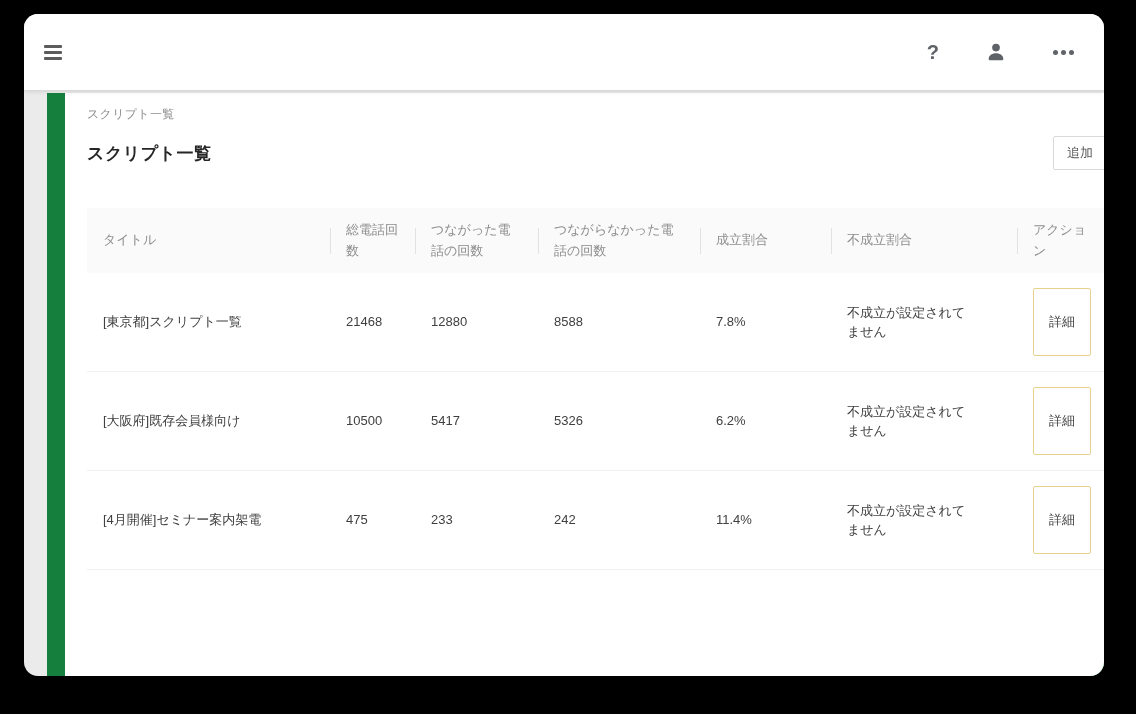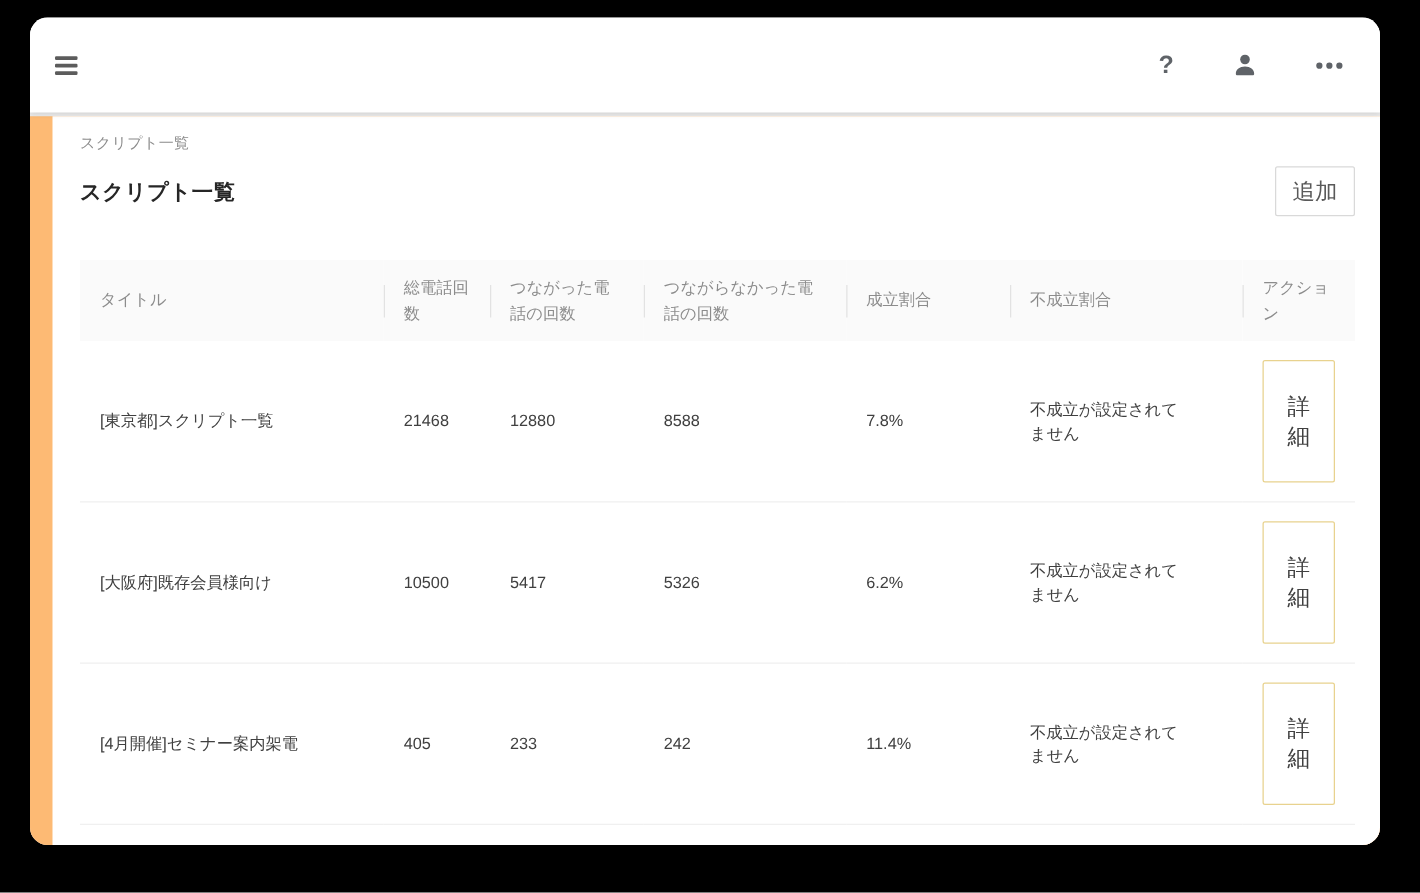--- a/index.html
+++ b/index.html
@@ -34,41 +34,41 @@
   }
   .topbar-spacer { flex: 1; }
   .topbar-icon {
     color: #5f6368; cursor: pointer;
     margin-left: 46px; display: flex; align-items: center; justify-content: center;
   }
   .help-glyph { font-size: 20px; font-weight: 700; }
   .dots { display: flex; gap: 3px; }
   .dots i { width: 5px; height: 5px; border-radius: 50%; background: #5f6368; display: block; }
   
-  .content { height: 586px; background: #fdba74; }
+  .content { height: 586px; background: #15803d; margin-left: 23px; }
   .panel {
     margin-left: 18px; margin-top: 3px;
     width: 1062px; height: 583px;
     background: #fff;
     padding: 13px 20px 0 22px;
   }
   .breadcrumb {
     font-size: 12px; color: #8c8c8c; cursor: pointer;
     letter-spacing: .3px;
   }
   .title-row {
     display: flex; align-items: center; justify-content: space-between;
     margin-top: 13px; height: 34px;
   }
   .page-title {
     font-size: 17px; font-weight: 700; color: #262626; margin: 0;
     letter-spacing: .5px;
   }
   .btn {
-    background: #fff; font-size: 18px; color: #595959;
+    background: #fff; font-size: 13px; color: #595959;
     border: 1px solid #d9d9d9; border-radius: 2px;
     padding: 7px 13px; cursor: pointer;
     font-family: inherit;
   }
   .btn-detail {
     border-color: #e8d28e; color: #404040; padding: 24px 15px;
   }
   
   table { border-collapse: collapse; table-layout: fixed; width: 1020px; margin-top: 38px; }
   th {
@@ -165,21 +165,21 @@
     <td><span>[大阪府]既存会員様向け</span></td>
     <td><span>10500</span></td>
     <td><span>5417</span></td>
     <td><span>5326</span></td>
     <td><span>6.2%</span></td>
     <td><span class="cell-wrap">不成立が設定されてません</span></td>
     <td><button class="btn btn-detail">詳細</button></td>
   </tr>
             <tr>
     <td><span>[4月開催]セミナー案内架電</span></td>
-    <td><span>405</span></td>
+    <td><span>475</span></td>
     <td><span>233</span></td>
     <td><span>242</span></td>
     <td><span>11.4%</span></td>
     <td><span class="cell-wrap">不成立が設定されてません</span></td>
     <td><button class="btn btn-detail">詳細</button></td>
   </tr>
           </tbody>
       </table>
 
     </div>

